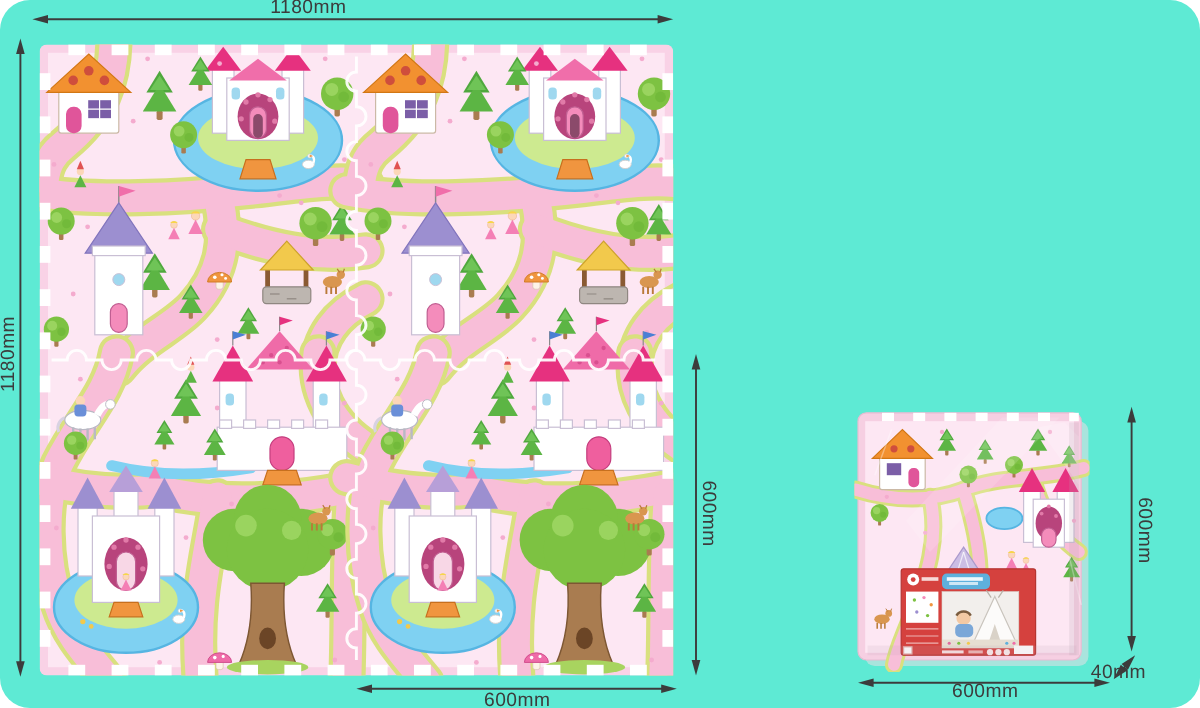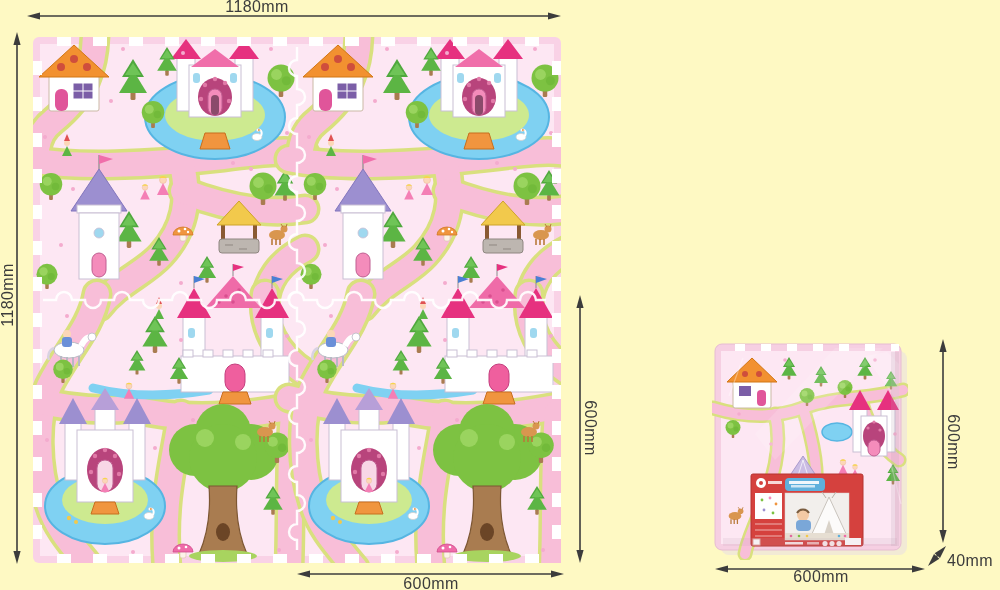--- a/index.html
+++ b/index.html
@@ -1,17 +1,17 @@
 <!DOCTYPE html>
 <html><head>
 <meta charset="utf-8">
 <style>
   html,body{margin:0;padding:0;background:#fff;}
-  .stage{position:relative;width:1000px;height:590px;background:#fef9c3;overflow:hidden;
-         font-family:"Liberation Sans", sans-serif;}
+  .stage{position:relative;width:1000px;height:590px;background:#5eead4;overflow:hidden;
+         font-family:"Liberation Sans", sans-serif;border-radius:25px;}
   .dim{position:absolute;color:#3c3c3c;font-size:16px;letter-spacing:.4px;white-space:nowrap;line-height:16px;}
   .dim.h{transform:translate(-50%,0);}
   .dim.vl{transform:translate(-50%,-50%) rotate(-90deg);}
   .dim.vr{transform:translate(-50%,-50%) rotate(90deg);}
   svg.arrow{position:absolute;overflow:visible;}
   svg.art{position:absolute;}
   .arrow line{stroke:#3c3c3c;stroke-width:1.6;}
   .arrow polygon{fill:#3c3c3c;}
 </style>
 </head>
@@ -513,15 +513,15 @@
     <polygon points="1,6 14,2.4 14,9.6"></polygon>
       <polygon points="211,6 198,2.4 198,9.6"></polygon>
   </svg>
   <div class="dim h" style="left:821px;top:569px;">600mm</div>
 
   <svg class="arrow" style="left:925px;top:543px;" width="24" height="26">
     <line x1="6" y1="19.7" x2="18" y2="6.3"></line>
     <polygon points="21,3 14.97,15.07 9.63,10.25"></polygon>
     <polygon points="3,23 14.37,15.75 9.03,10.93"></polygon>
   </svg>
-  <div class="dim h" style="left:970px;top:553px;">40mm</div>
+  <div class="dim h" style="left:932px;top:553px;">40mm</div>
 
 </div>
 
 </body></html>

